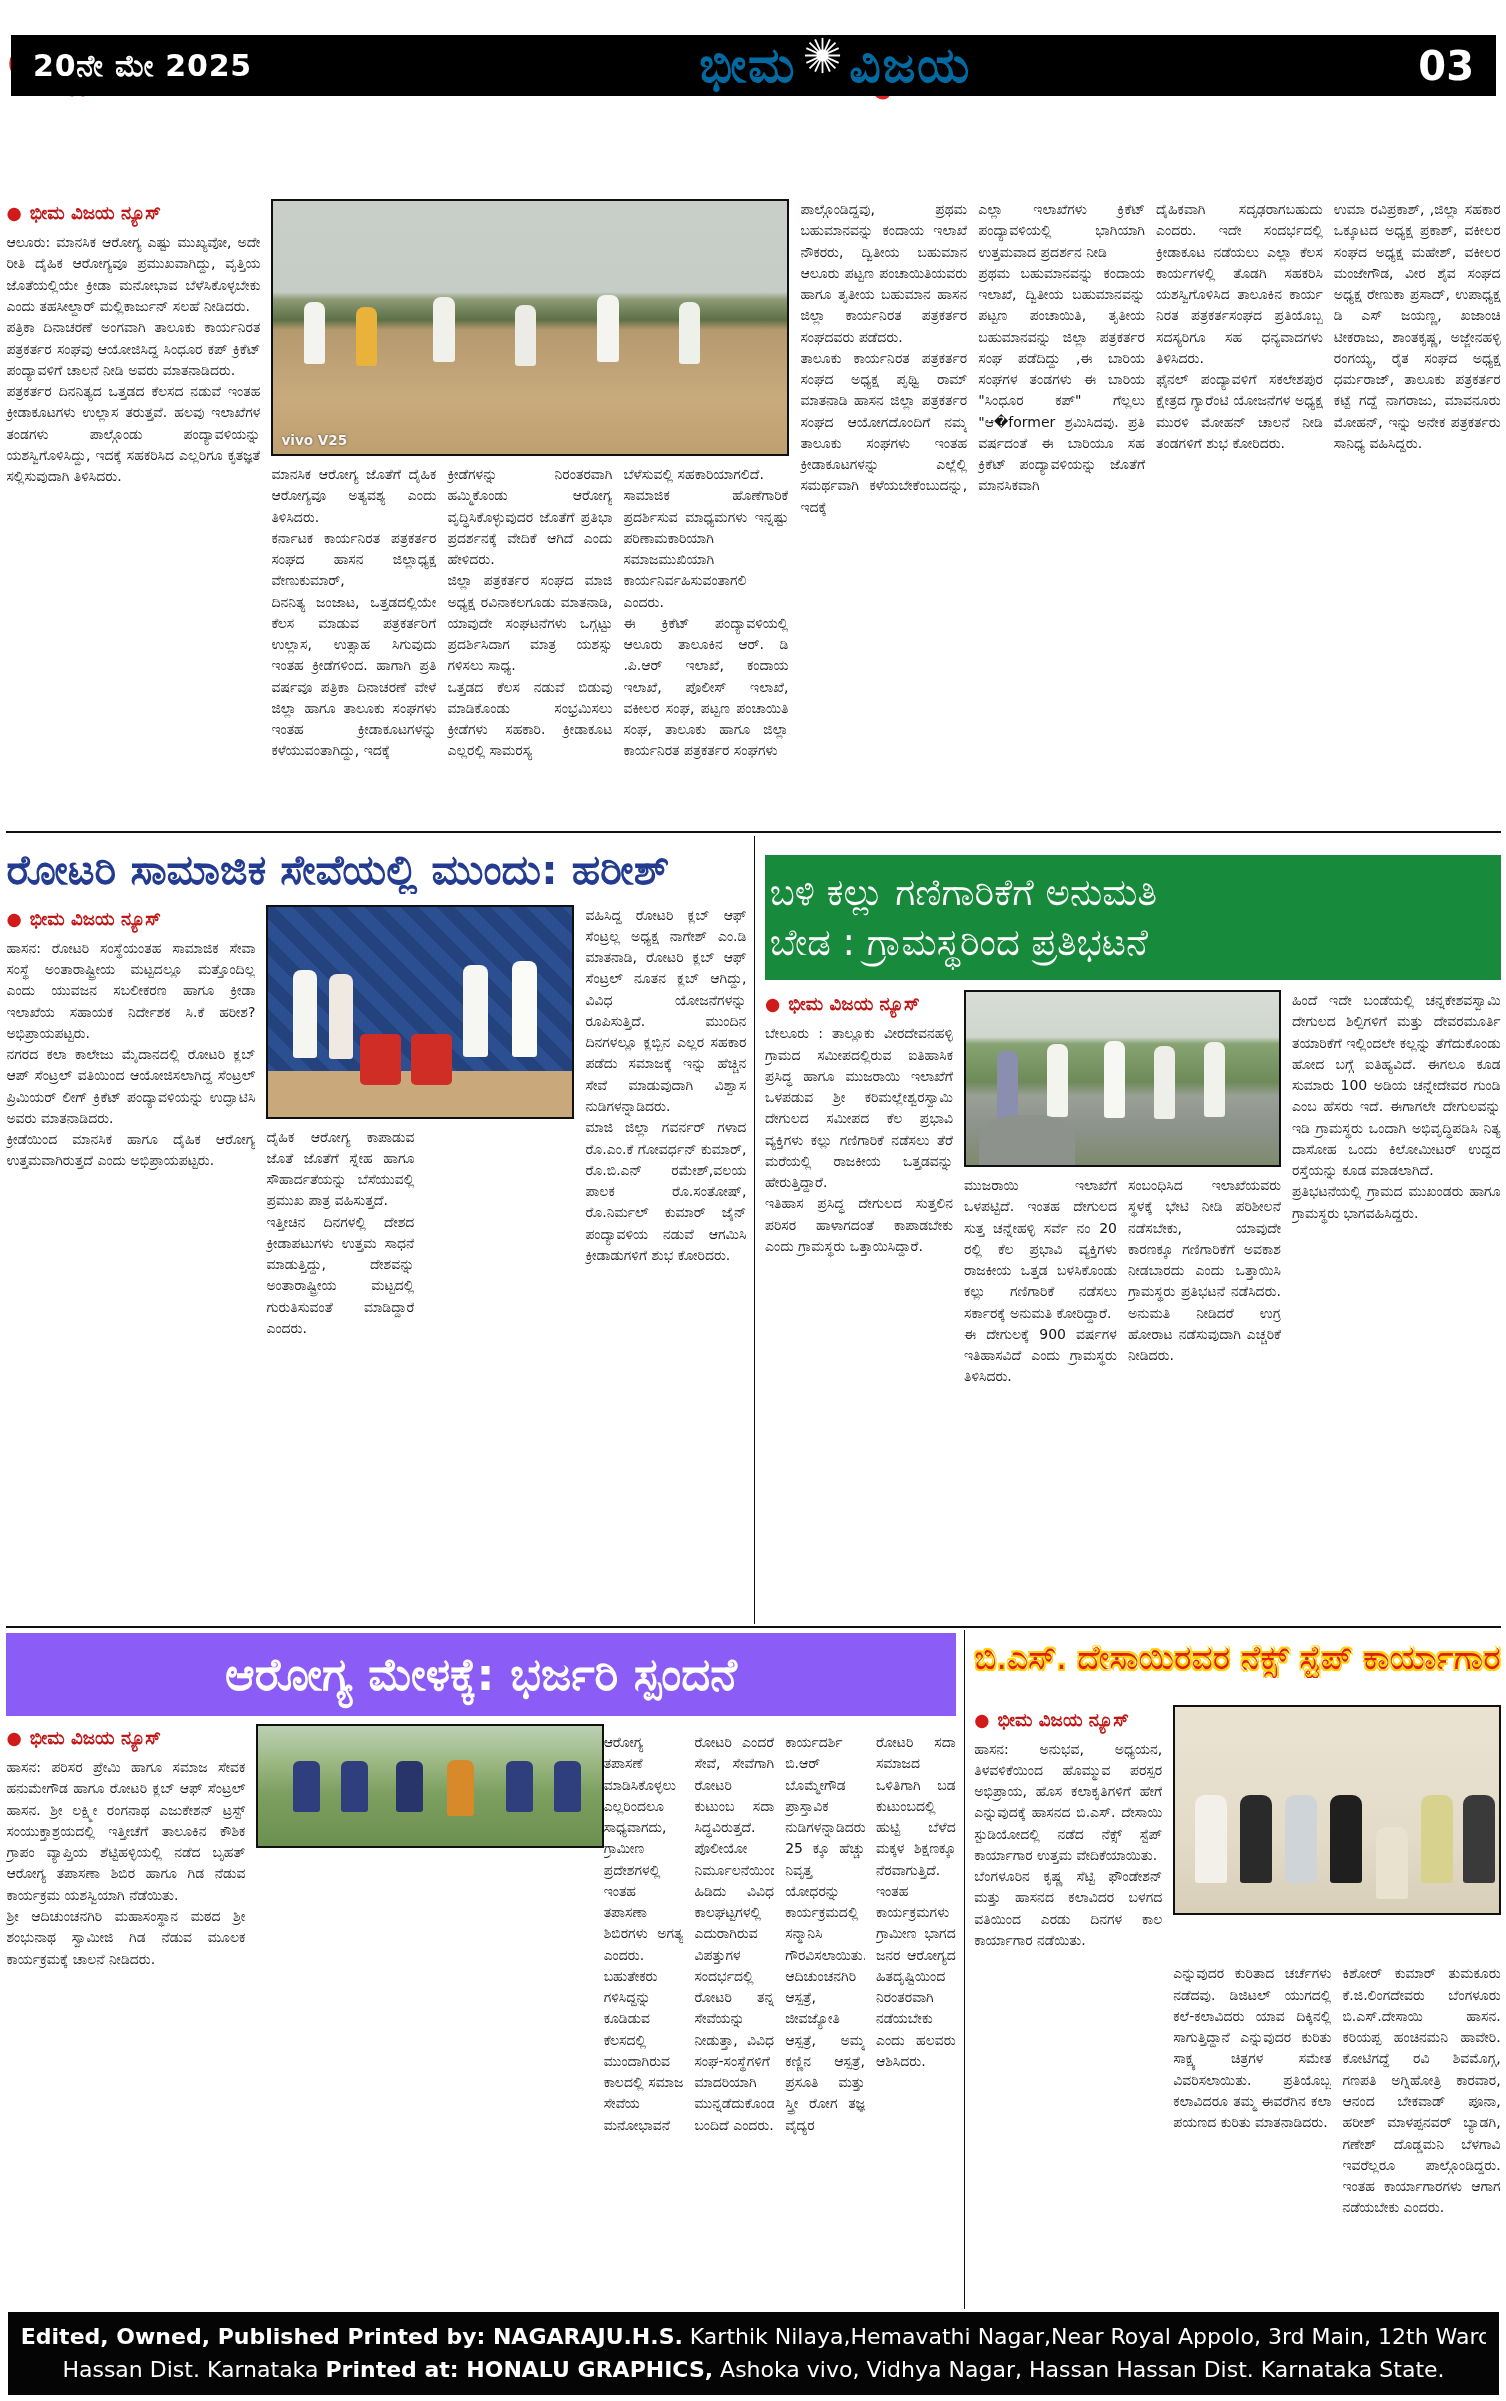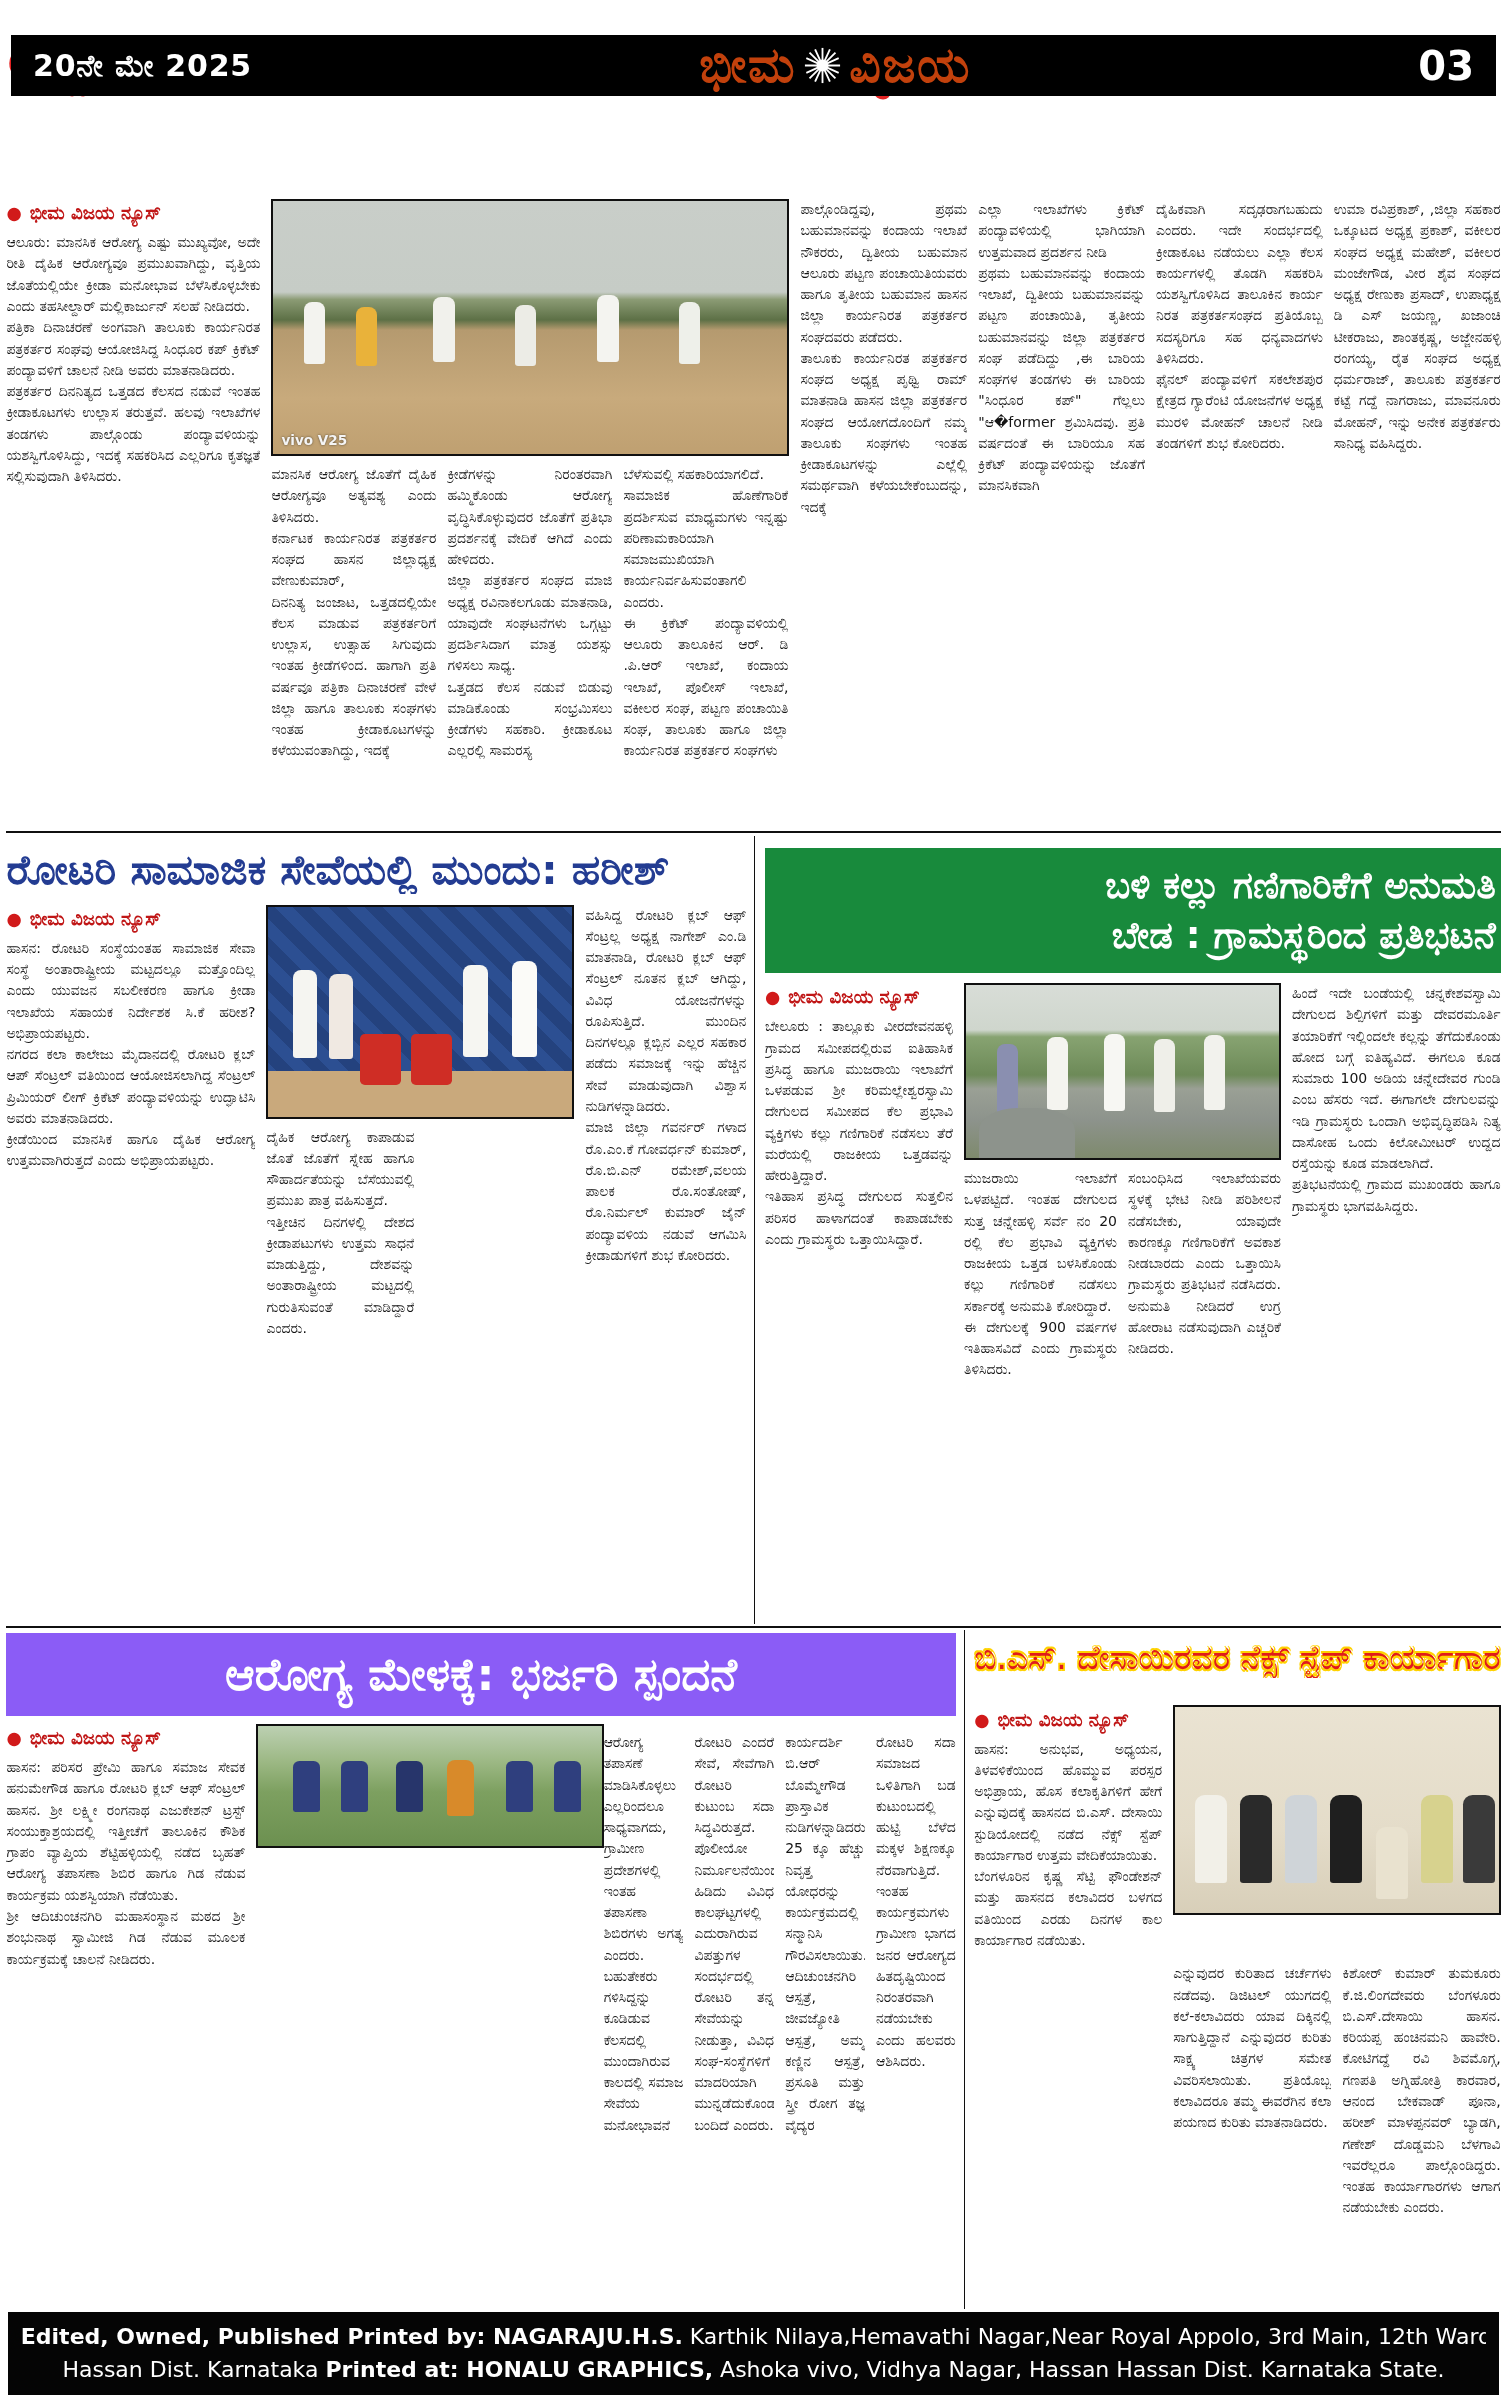--- a/index.html
+++ b/index.html
@@ -2,21 +2,21 @@
 <html lang="kn" style="font-size:12.8px"><head>
 <meta charset="utf-8">
 <style>
   html,body{margin:0;padding:0;background:#e9e9e9;}
   .page{position:relative;width:1507px;height:2401px;margin:0 auto;background:#ffffff;
         font-family:"DejaVu Sans","Liberation Sans",sans-serif;color:#141414;overflow:hidden;}
   
   .top-bar{position:absolute;left:11px;right:11px;top:35px;height:61px;background:#000;
            display:flex;align-items:center;justify-content:space-between;padding:0 22px;box-sizing:border-box;gap:40px;}
   .date-label{color:#fff;font-size:30px;font-weight:bold;letter-spacing:0.8px;}
-  .masthead{display:flex;align-items:center;gap:8px;color:#c2410c;font-size:49px;font-weight:bold;letter-spacing:1.6px;}
+  .masthead{display:flex;gap:8px;color:#0369a1;font-size:49px;font-weight:bold;letter-spacing:1.6px;}
   .chakra{width:37px;height:37px;}
   .page-number{color:#fff;font-size:40px;font-weight:bold;}
   
   .main-headline{margin:14.4px 8px 4.8px 8px;height:94px;display:flex;align-items:center;
                  color:#e32222;font-size:49px;font-weight:bold;line-height:1.0;white-space:nowrap;overflow:hidden;}
   
   .byline{display:flex;align-items:center;gap:8px;margin:3.2px 0 8px 0;}
   .byline .dot{color:#d11а1a;color:#d11a1a;font-size:17.5px;}
   .byline .agency{color:#c01616;font-size:18.3px;font-weight:bold;}
   .col{font-size:14px;line-height:1.52;text-align:justify;overflow:hidden;white-space:pre-line;}
@@ -44,22 +44,22 @@
   .r-center{width:308px;display:flex;flex-direction:column;}
   .r-photo{width:308px;height:214px;
      background:repeating-linear-gradient(45deg,#2c4f92 0 12.8px,#24427e 12.8px 25.5px);}
   .r-photo .sand{position:absolute;left:0;right:0;bottom:0;height:46px;background:#c9a97c;}
   .r-photo .chair{position:absolute;width:41px;height:51px;background:#cf2d25;bottom:32px;border-radius:4.8px;}
   .r-subcols{display:flex;gap:11px;margin-top:8px;flex:1;}
   .r-subcols .col{width:148px;height:395px;}
   .r-right{flex:1;}
   .r-right .col{height:630px;}
   .mining{flex:1;border-left:1.6px solid #101010;padding-left:9.6px;box-sizing:border-box;}
-  .green-box{background:#188a3c;color:#fff;font-weight:bold;font-size:37px;text-align:right;
-             padding:12.8px 4.8px;line-height:1.35;margin-top:12px;}
+  .green-box{background:#188a3c;color:#fff;font-weight:normal;font-size:37px;text-align:left;
+             padding:12.8px 4.8px;line-height:1.35;margin-top:19px;}
   .mining-body{display:flex;gap:11px;margin-top:9.6px;height:614px;}
   .m-c1{width:188px;}
   .m-center{width:317px;display:flex;flex-direction:column;}
   .m-photo{width:317px;height:177px;
      background:linear-gradient(180deg,#d8ddd7 0%,#cfd6cd 26%,#87a371 30%,#6d8a58 52%,#9aa095 60%,#8d938c 78%,#7e8a6d 100%);}
   .m-subcols{display:flex;gap:11px;margin-top:8px;flex:1;}
   .m-subcols .col{width:153px;height:415px;}
   .m-right{flex:1;}
   .m-right .col{height:614px;}
   

